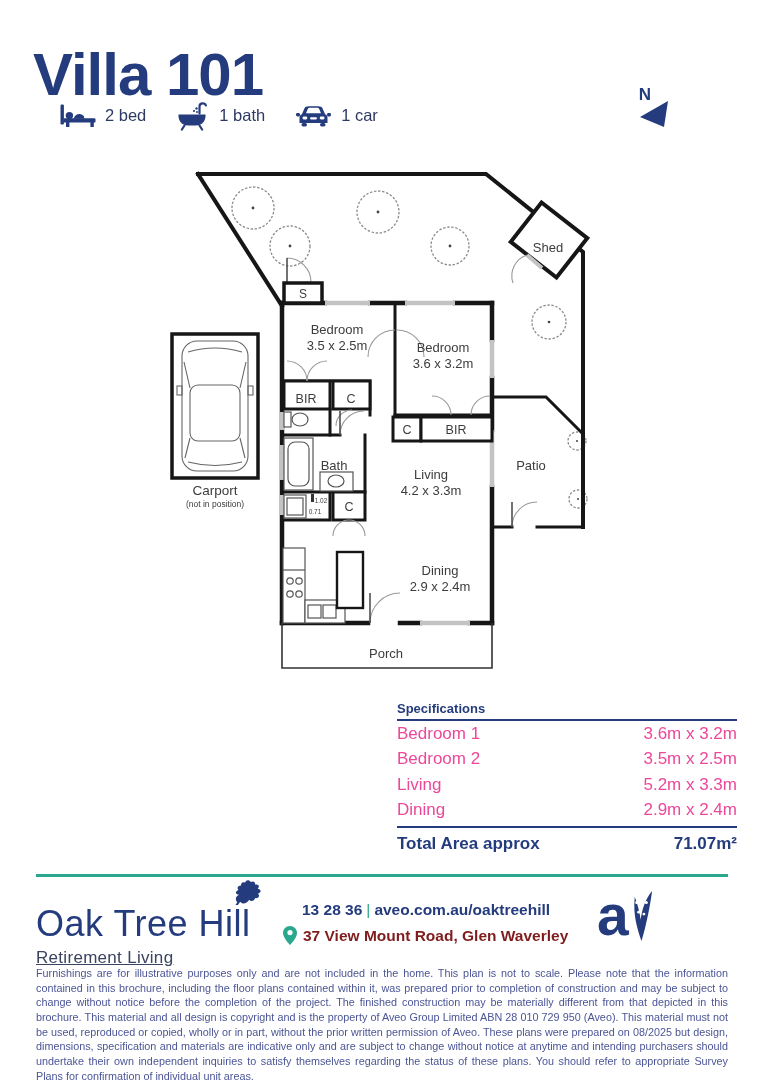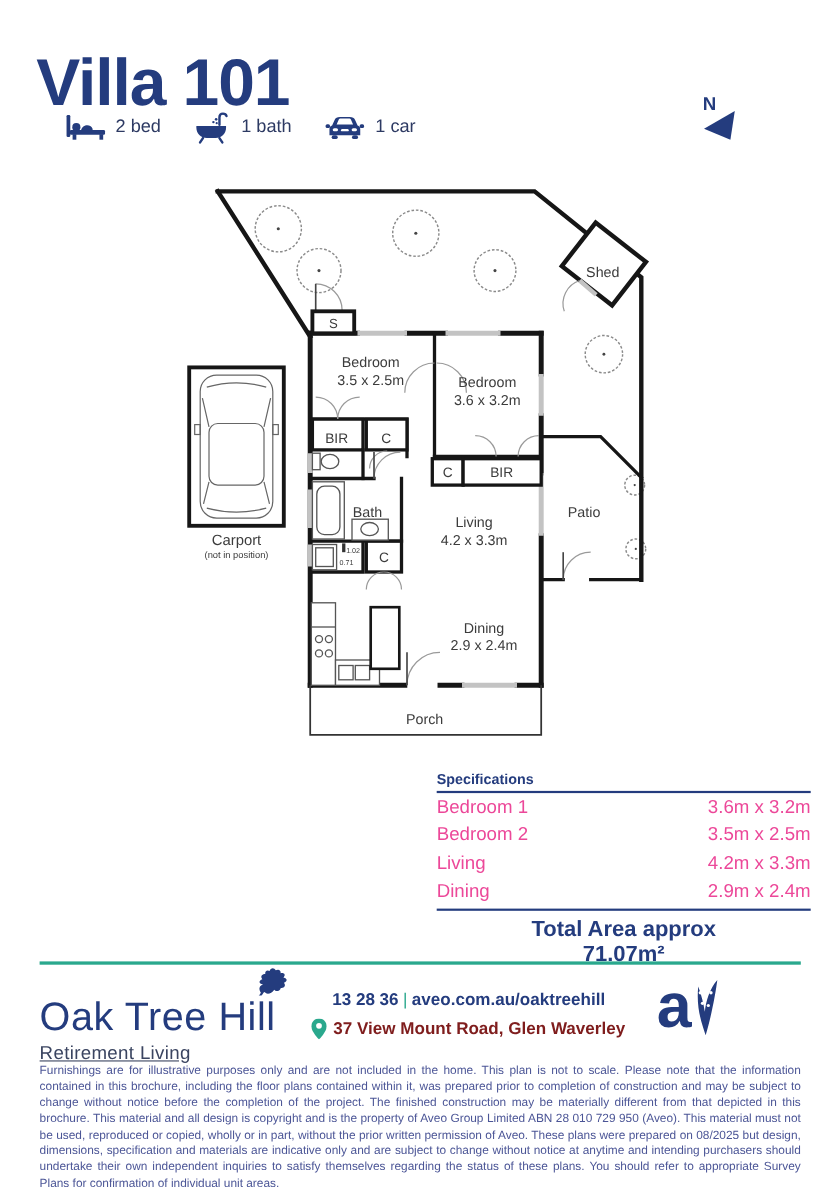--- a/index.html
+++ b/index.html
@@ -18,21 +18,21 @@
 
   
   .floorplan { left:0; top:0; width:764px; height:764px; }
   .fp-label { font-family:"Liberation Sans", sans-serif; fill:#3c3c3c; }
 
   
   .specs { left:397px; top:701px; width:340px; }
   .specs .heading { font-size:13px; font-weight:700; color:#243c7e; padding-bottom:3px; border-bottom:2px solid #243c7e; }
   .specs .row { display:flex; justify-content:space-between; align-items:center; height:25.5px; font-size:17px; color:#ec4899; }
   .specs .row:first-of-type { margin-top:3px; }
-  .specs .total { display:flex; justify-content:space-between; align-items:center; border-top:2px solid #243c7e; margin-top:3px; padding-top:6px; font-size:20px; font-weight:700; color:#243c7e;flex-direction:column; }
+  .specs .total { display:flex; justify-content:space-between; align-items:center; border-top:2px solid #243c7e; margin-top:3px; padding-top:6px; font-size:17px; font-weight:700; color:#243c7e; }
 
   
   .teal-line { left:36px; top:874px; width:692px; height:3px; background:#2aa88d; }
   .brand { left:36px; top:903px; }
   .brand-name { font-size:36px; font-weight:500; color:#243c7e; letter-spacing:0.5px; }
   .brand-tag { font-size:17px; color:#3a4460; margin-top:3px; letter-spacing:0.3px;text-decoration:underline; }
   .oak-leaf { left:228px; top:878px; width:42px; height:27px; }
 
   .contact { left:283px; top:901px; width:290px; }
   .contact .line1 { font-size:15.5px; font-weight:700; color:#243c7e; margin-left:19px; }
@@ -259,21 +259,21 @@
   <div class="row">
     <span>Bedroom 1</span>
     <span>3.6m x 3.2m</span>
   </div>
   <div class="row">
     <span>Bedroom 2</span>
     <span>3.5m x 2.5m</span>
   </div>
   <div class="row">
     <span>Living</span>
-    <span>4.2m x 3.3m</span>
+    <span>5.2m x 3.3m</span>
   </div>
   <div class="row">
     <span>Dining</span>
     <span>2.9m x 2.4m</span>
   </div>
   <div class="total">
     <span>Total Area approx</span>
     <span>71.07m²</span>
   </div>
 </div>

